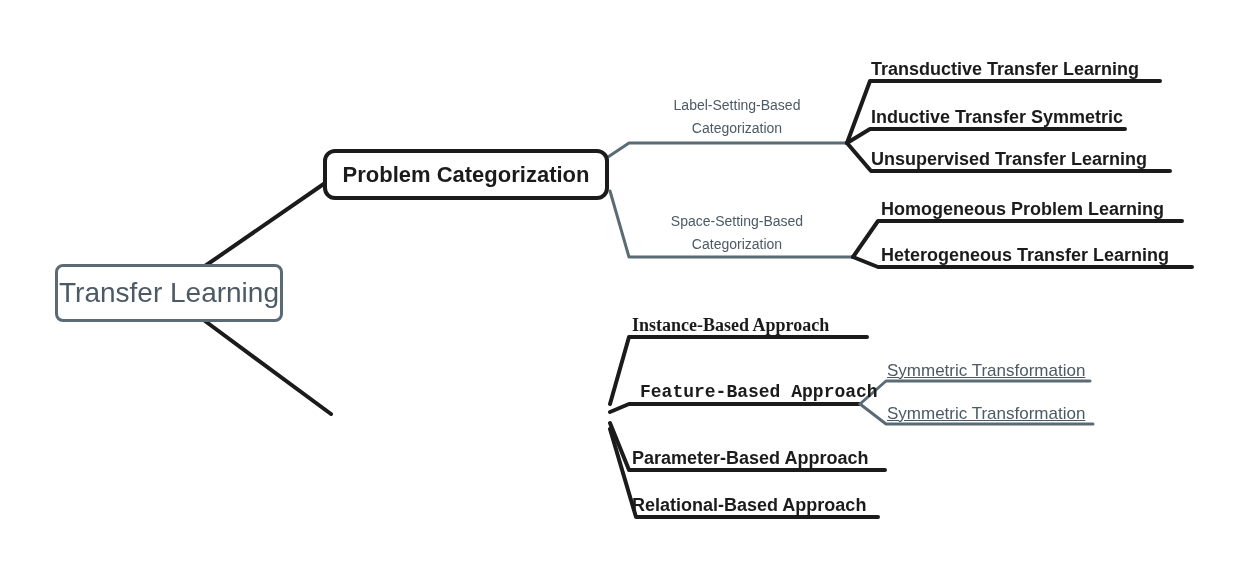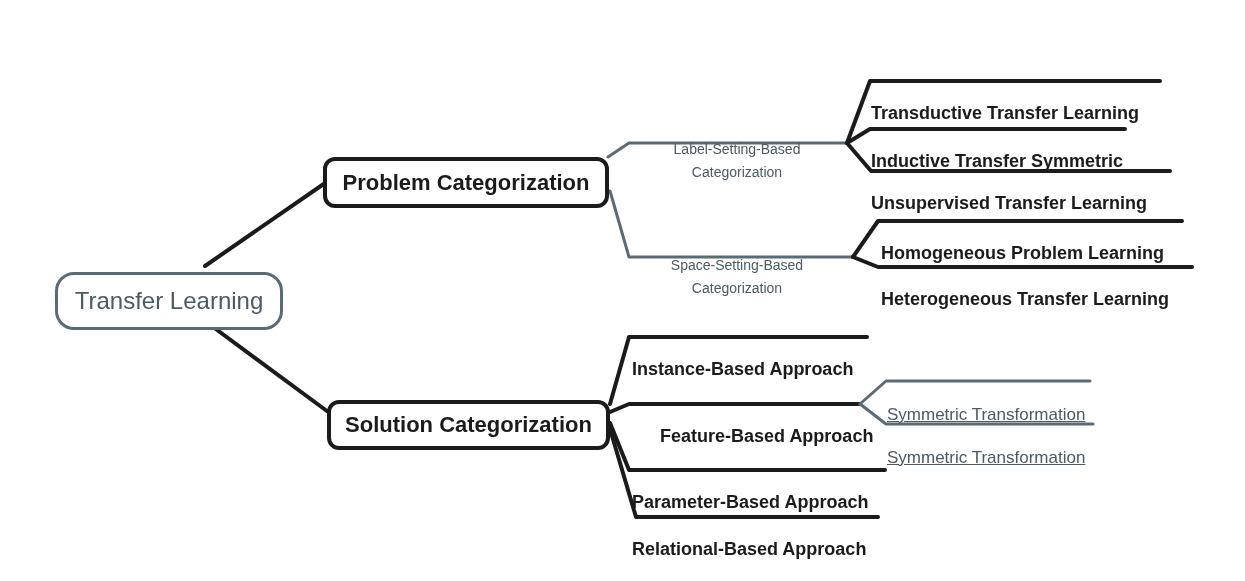--- a/index.html
+++ b/index.html
@@ -20,35 +20,34 @@
   svg.edges path{fill:none;stroke-linecap:round;stroke-linejoin:round;}
   .edge-black{stroke:var(--ink);stroke-width:4px;}
   .edge-gray{stroke:var(--slate);stroke-width:3px;}
 
   .node-box{
     position:absolute;
     background:var(--background);
     display:flex;align-items:center;justify-content:center;
     white-space:nowrap;
     box-sizing:border-box;
-    margin-top:8px;
   }
   .node-root{
     left:55px;top:264px;width:228px;height:58px;
-    border:3px solid var(--slate);border-radius:19px;
-    font-size:24px;color:var(--slate_text);
+    border:3px solid var(--slate);border-radius:8px;
+    font-size:28px;color:var(--slate_text);
   }
   .node-main{
     border:4px solid var(--ink);border-radius:12px;
     font-weight:bold;font-size:22px;color:var(--ink);
   }
   .node-problem{left:323px;top:149px;width:286px;height:51px;}
   .node-solution{left:327px;top:392px;width:283px;height:50px;}
 
-  .lbl{position:absolute;white-space:nowrap;margin-top:44px;}
+  .lbl{position:absolute;white-space:nowrap;}
   .lbl-leaf{font-weight:bold;font-size:18px;line-height:20px;color:var(--ink);}
   .lbl-cat{
     font-size:14px;line-height:23px;color:var(--slate_text);
     white-space:normal;text-align:center;width:220px;
   }
   .lbl-sub{font-size:17px;line-height:20px;color:var(--slate_text);text-decoration:underline;}
 </style>
 </head>
 <body>
 
@@ -75,39 +74,38 @@
     <path class="edge-black" d="M 610,429 L 636,517 L 878,517"></path>
 
     <path class="edge-gray" d="M 860,404 L 886,381 L 1090,381"></path>
     <path class="edge-gray" d="M 860,404 L 886,424 L 1093,424"></path>
   </svg>
 
   <div class="node-box node-root">Transfer Learning</div>
 
   <div class="node-box node-main node-problem">Problem Categorization</div>
 
-  <div class="node-box node-main node-solution">Solution Categorization</div>
 
   <div class="lbl lbl-cat" style="left:627px;top:94px;">Label-Setting-Based Categorization</div>
 
   <div class="lbl lbl-cat" style="left:627px;top:210px;">Space-Setting-Based Categorization</div>
 
   <div class="lbl lbl-leaf" style="left:871px;top:59px;">Transductive Transfer Learning</div>
 
   <div class="lbl lbl-leaf" style="left:871px;top:107px;">Inductive Transfer Symmetric</div>
 
   <div class="lbl lbl-leaf" style="left:871px;top:149px;">Unsupervised Transfer Learning</div>
 
   <div class="lbl lbl-leaf" style="left:881px;top:199px;">Homogeneous Problem Learning</div>
 
   <div class="lbl lbl-leaf" style="left:881px;top:245px;">Heterogeneous Transfer Learning</div>
 
-  <div class="lbl lbl-leaf" style="left:632px;top:315px;">Instance-Based Approach</div>
+  <div class="lbl lbl-leaf" style="left:632px;top:315px;font-family:Liberation Serif, serif;">Instance-Based Approach</div>
 
-  <div class="lbl lbl-leaf" style="left:660px;top:382px;">Feature-Based Approach</div>
+  <div class="lbl lbl-leaf" style="left:640px;top:382px;font-family:Liberation Mono, monospace;">Feature-Based Approach</div>
 
   <div class="lbl lbl-leaf" style="left:632px;top:448px;text-align:center;">Parameter-Based Approach</div>
 
   <div class="lbl lbl-leaf" style="left:632px;top:495px;">Relational-Based Approach</div>
 
   <div class="lbl lbl-sub" style="left:887px;top:361px;">Symmetric Transformation</div>
 
   <div class="lbl lbl-sub" style="left:887px;top:404px;">Symmetric Transformation</div>
 
 </div>

